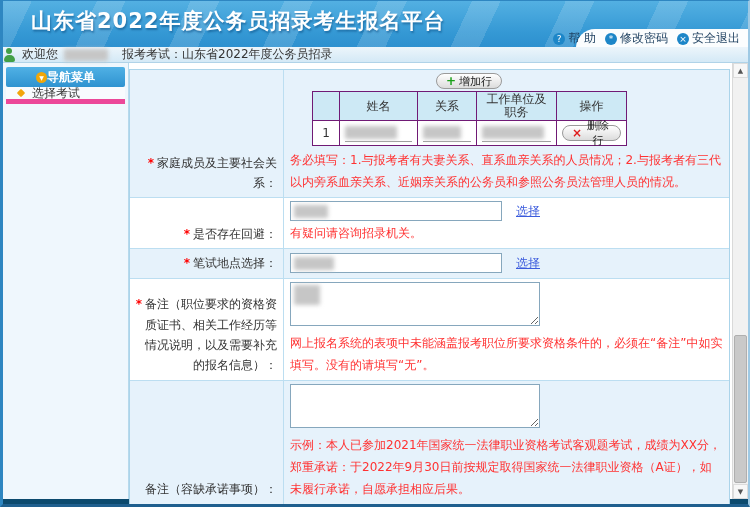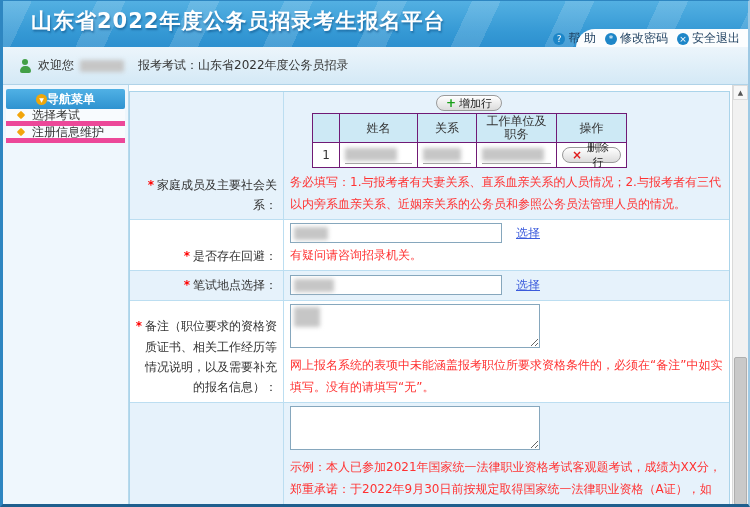--- a/index.html
+++ b/index.html
@@ -20,21 +20,21 @@
   .app-title{ position:relative; color:#fff; font-weight:bold; font-size:21px;
     letter-spacing:1px; padding:6px 0 0 28px; text-shadow:1px 2px 2px rgba(0,60,110,.45); }
   .header-band{ position:absolute; right:0; top:28px; height:19px; width:172px;
     background:#fbfdfe; border-top-left-radius:22px;
     display:flex; align-items:center; justify-content:flex-end; gap:9px; padding-right:8px; }
   .hlink{ display:inline-flex; align-items:center; gap:3px; font-size:12px;
     color:#1c3e5e; text-decoration:none; cursor:pointer; white-space:nowrap; }
   .circle-ic{ width:12px; height:12px; border-radius:50%; background:#1d86c8; color:#fff;
     font-size:9px; line-height:12px; text-align:center; flex:0 0 auto; }
   
-  .welcome{ height:38px; display:flex; align-items:center; gap:6px; padding-left:16px;
+  .welcome{ height:16px; display:flex; align-items:center; gap:6px; 
     font-size:12px; background:linear-gradient(#ecf5fb,#d4e9f6);
     border-bottom:1px solid #b0d3e8; }
   .person-icon{ position:relative; width:13px; height:14px; flex:0 0 auto; }
   .person-icon::before{ content:""; position:absolute; top:0; left:3px; width:6px; height:6px;
     border-radius:50%; background:#43a047; }
   .person-icon::after{ content:""; position:absolute; bottom:0; left:1px; width:11px; height:7px;
     border-radius:5px 5px 2px 2px; background:#43a047; }
   .redact{ display:inline-block; background:#c6c6c6; filter:blur(2px); border-radius:1px; }
   .exam-label{ margin-left:8px; }
   
@@ -129,24 +129,20 @@
   <div class="body">
 
     <div class="sidebar">
       <div class="menu-header">
         <span class="nav-icon">▼</span>
         <span>导航菜单</span>
       </div>
       <div class="menu-item">
         <span class="bullet"></span>
         <span>选择考试</span>
-      </div>
-      <div class="menu-item">
-        <span class="bullet"></span>
-        <span>注册信息维护</span>
       </div>
     </div>
 
     <div class="main">
       <div class="form">
 
         <div class="frow alt row-family">
           <div class="label-cell">
             <span><span class="req">*</span><span>家庭成员及主要社会关系：</span></span>
           </div>

